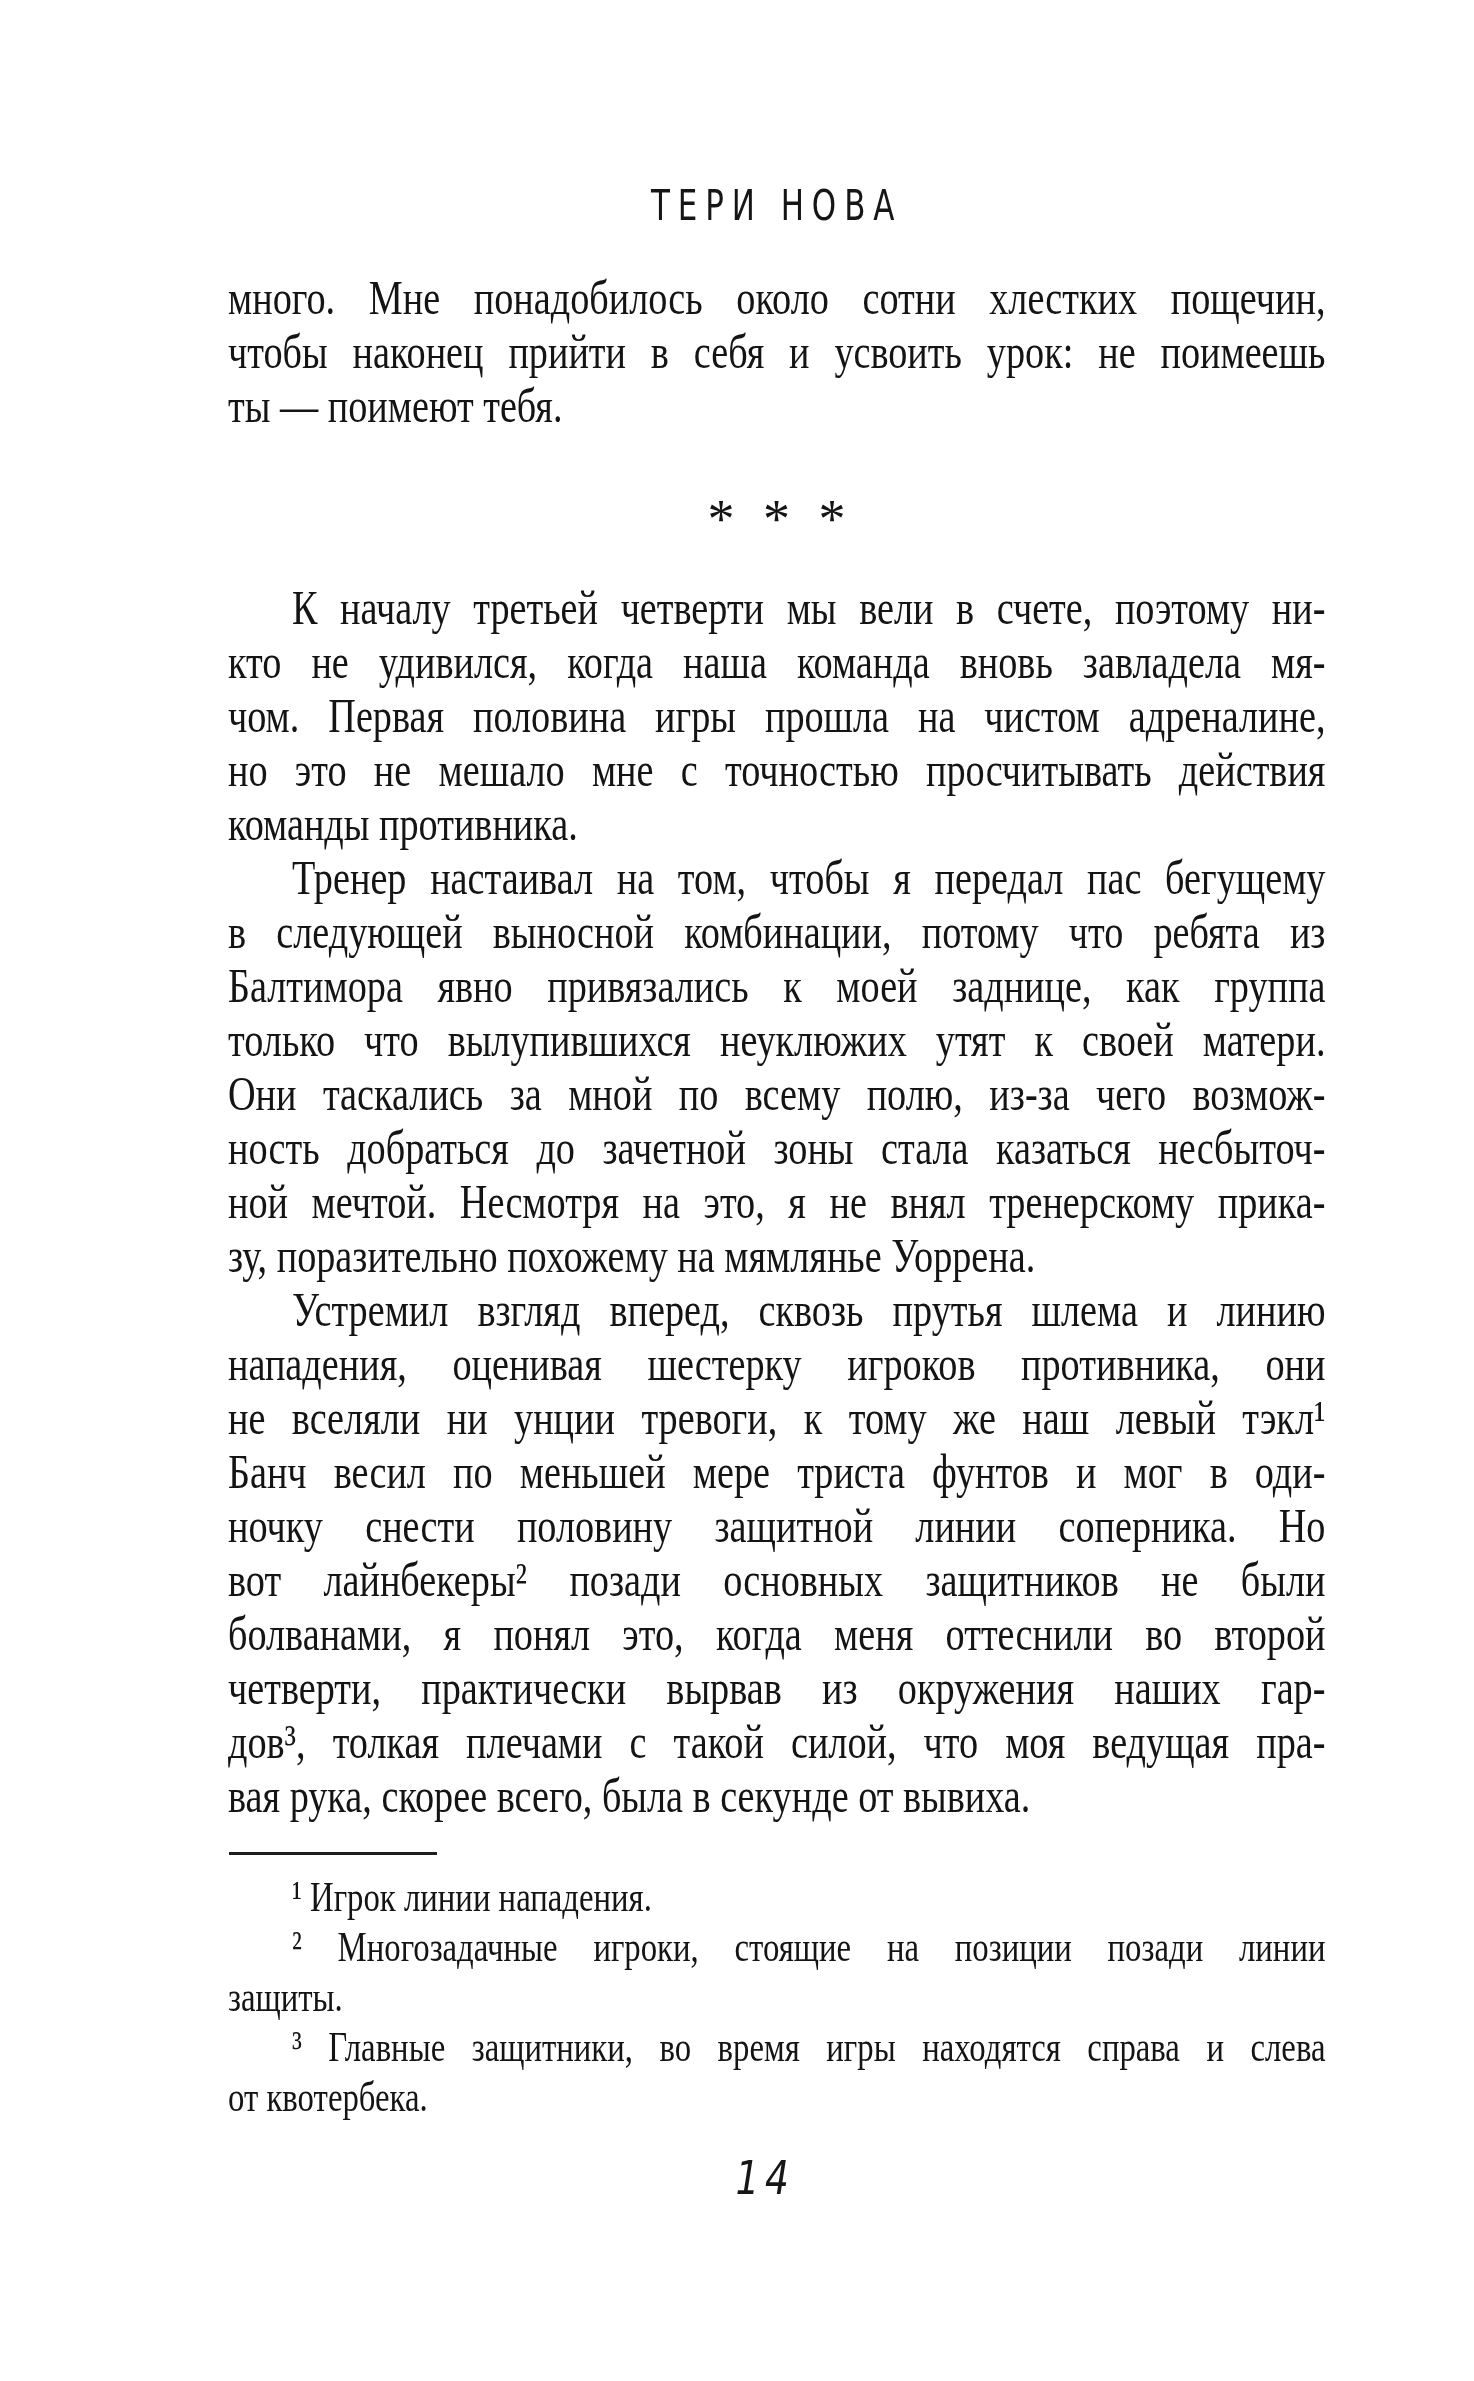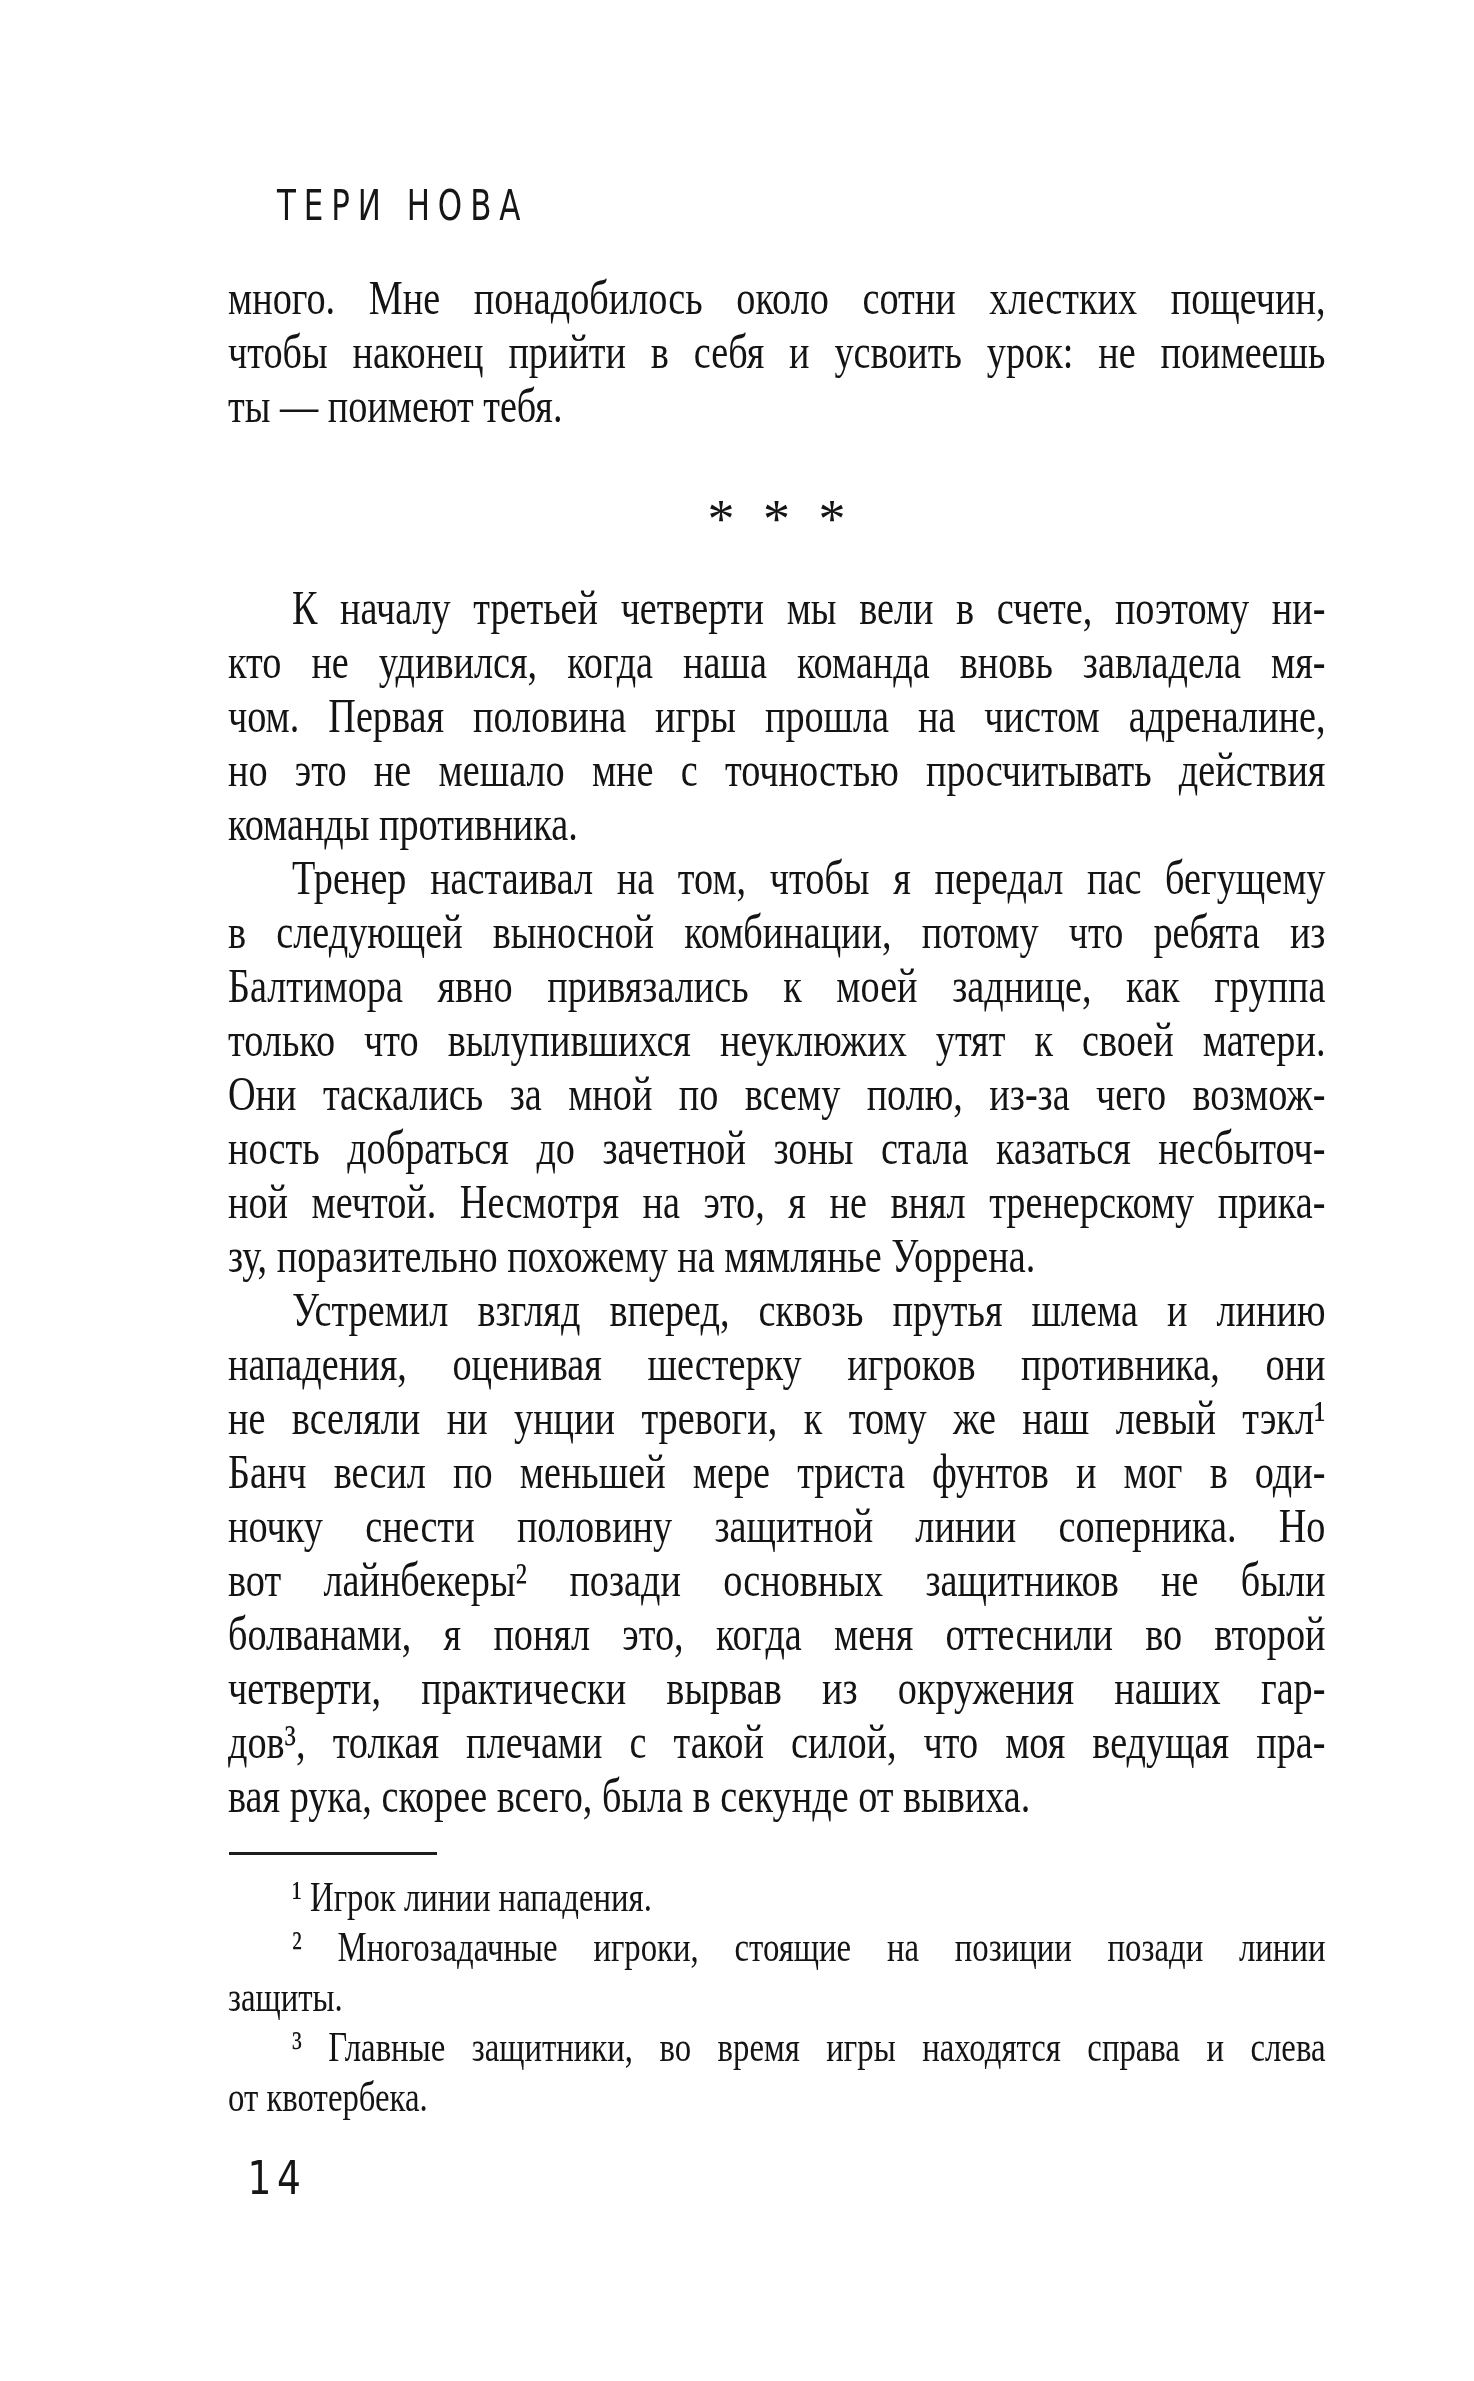--- a/index.html
+++ b/index.html
@@ -8,21 +8,21 @@
     width:1474px; height:2381px;
     background:#ffffff;
     overflow:hidden;
     font-family:"Liberation Serif", serif;
     color:#141414;
   }
 
   
   #running-header {
     position:absolute; left:228px; top:184px; width:1097px;
-    display:flex; 
+    display:flex; justify-content:center;
   }
   #running-header span {
     font-family:"DejaVu Sans", sans-serif;
     font-size:43px; line-height:43px;
     letter-spacing:11px;
     transform:scaleX(0.72);
     transform-origin:center top;
     white-space:nowrap;
     color:#161616;
   }
@@ -56,22 +56,22 @@
     width:208px; height:3px; background:#1d1d1d;
   }
   #footnotes {
     top:1872px;
     font-size:42px; line-height:50px;
   }
   #footnotes .line { height:50px; }
 
   
   #page-number {
-    position:absolute; left:240px; top:2152px; width:1097px;
-    display:flex; justify-content:flex-start;
+    position:absolute; left:216px; top:2152px; width:1097px;
+    display:flex; justify-content:center;font-style:italic;
   }
   #page-number span {
     font-family:"DejaVu Sans", sans-serif;
     font-size:47px; line-height:52px;
     letter-spacing:7px;
     transform:scaleX(0.80);
     transform-origin:center top;
     color:#161616;
   }
 </style>

